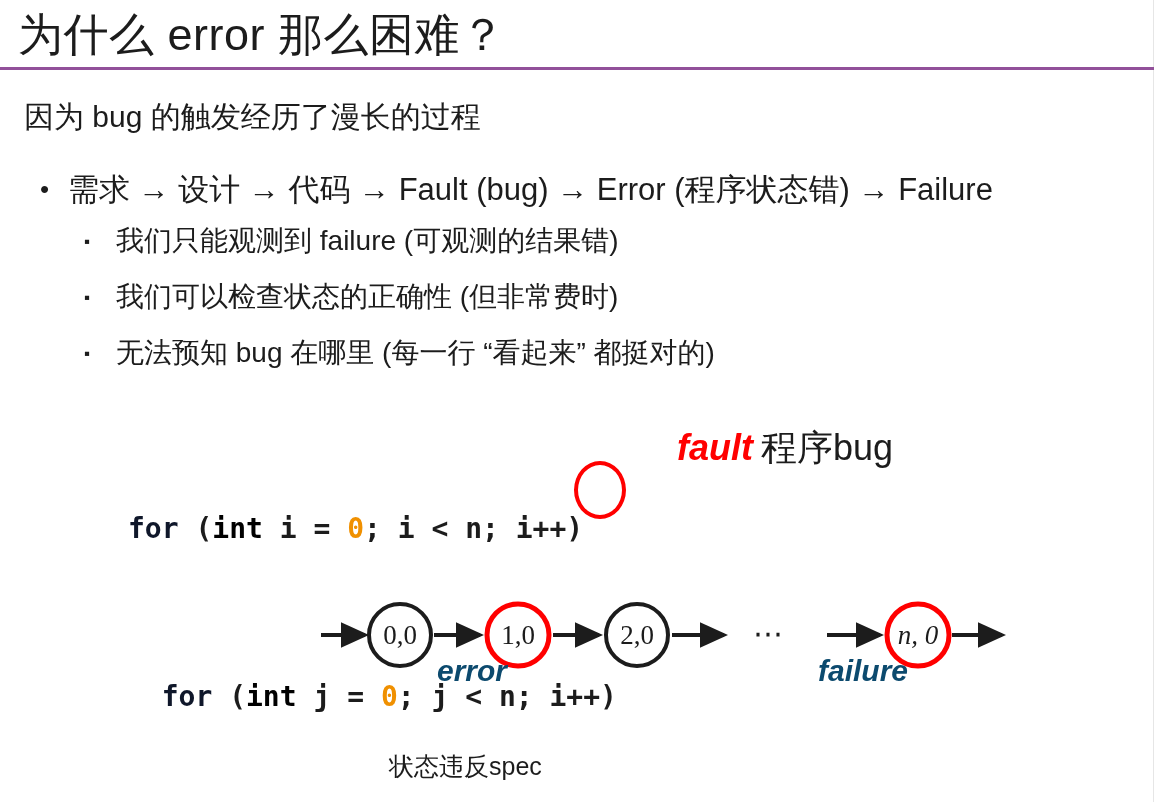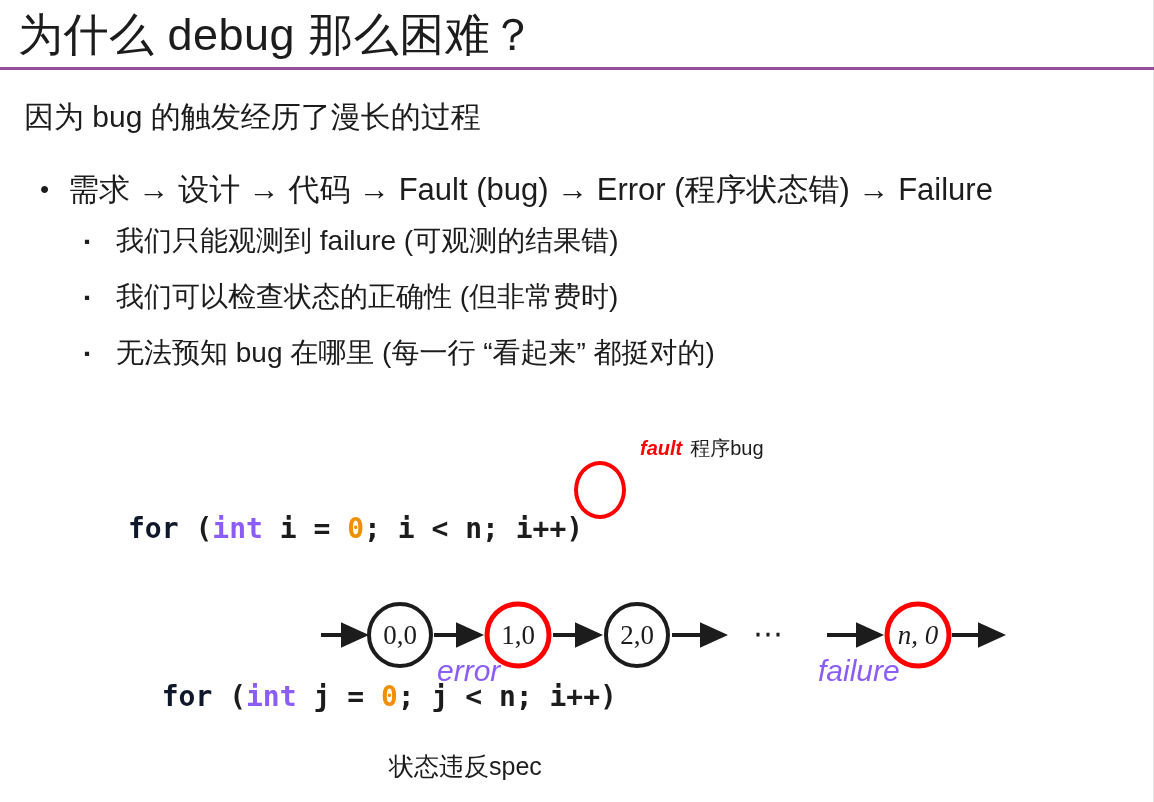--- a/index.html
+++ b/index.html
@@ -111,31 +111,31 @@
     left: 128px;
     top: 424px;
     font-family: "DejaVu Sans Mono", "Liberation Mono", monospace;
     font-size: 28px;
     line-height: 42px;
     font-weight: bold;
     color: #1c1c1c;
     white-space: pre;
   }
   #code-block .kw   { color: #0f172a; }
-  #code-block .typ  { color: #8b5cf6; }
+  #code-block .typ  { color: #000000; }
   #code-block .num  { color: #f09000; }
   #code-block .punct{ color: #1c1c1c; }
   .code-line { position: relative; }
 
   
   #fault-annot {
     position: absolute;
-    left: 640px;
+    left: 677px;
     top: 428px;
-    font-size: 20px;
+    font-size: 36px;
     line-height: 40px;
     white-space: nowrap;
   }
   #fault-annot .red-em {
     color: #ff0000;
     font-weight: bold;
     font-style: italic;
     font-family: "Liberation Sans", "DejaVu Sans", sans-serif;
   }
   #fault-annot .zh {
@@ -174,37 +174,37 @@
     line-height: 32px;
     color: #1c1c1c;
     white-space: nowrap;
     font-weight: 500;
     margin-top: 48px;
   }
   .diagram-annot {
     position: absolute;
     font-size: 30px;
     line-height: 36px;
-    color: #8b5cf6;
-    font-weight: normal;
+    color: #0c4a6e;
+    font-weight: bold;
     font-style: italic;
     white-space: nowrap;
   }
   #annot-error   { left: 437px; top: 653px; }
   #annot-failure { left: 818px; top: 653px; }
   #caption-error   { left: 389px; top: 702px; }
   #caption-failure { left: 767px; top: 702px; }
 </style>
 </head>
 <body>
 
 <div id="slide">
 
   <div id="title-area">
-    <div id="slide-title">为什么 debug 那么困难？</div>
+    <div id="slide-title">为什么 error 那么困难？</div>
     <div id="title-rule"></div>
   </div>
 
   <div id="subtitle">因为 bug 的触发经历了漫长的过程</div>
 
   <div id="bullets">
 
     <div class="lvl1">
       <span class="marker">•</span>
       <span>需求 → 设计 → 代码 → Fault (bug) → Error (程序状态错) → Failure</span>

